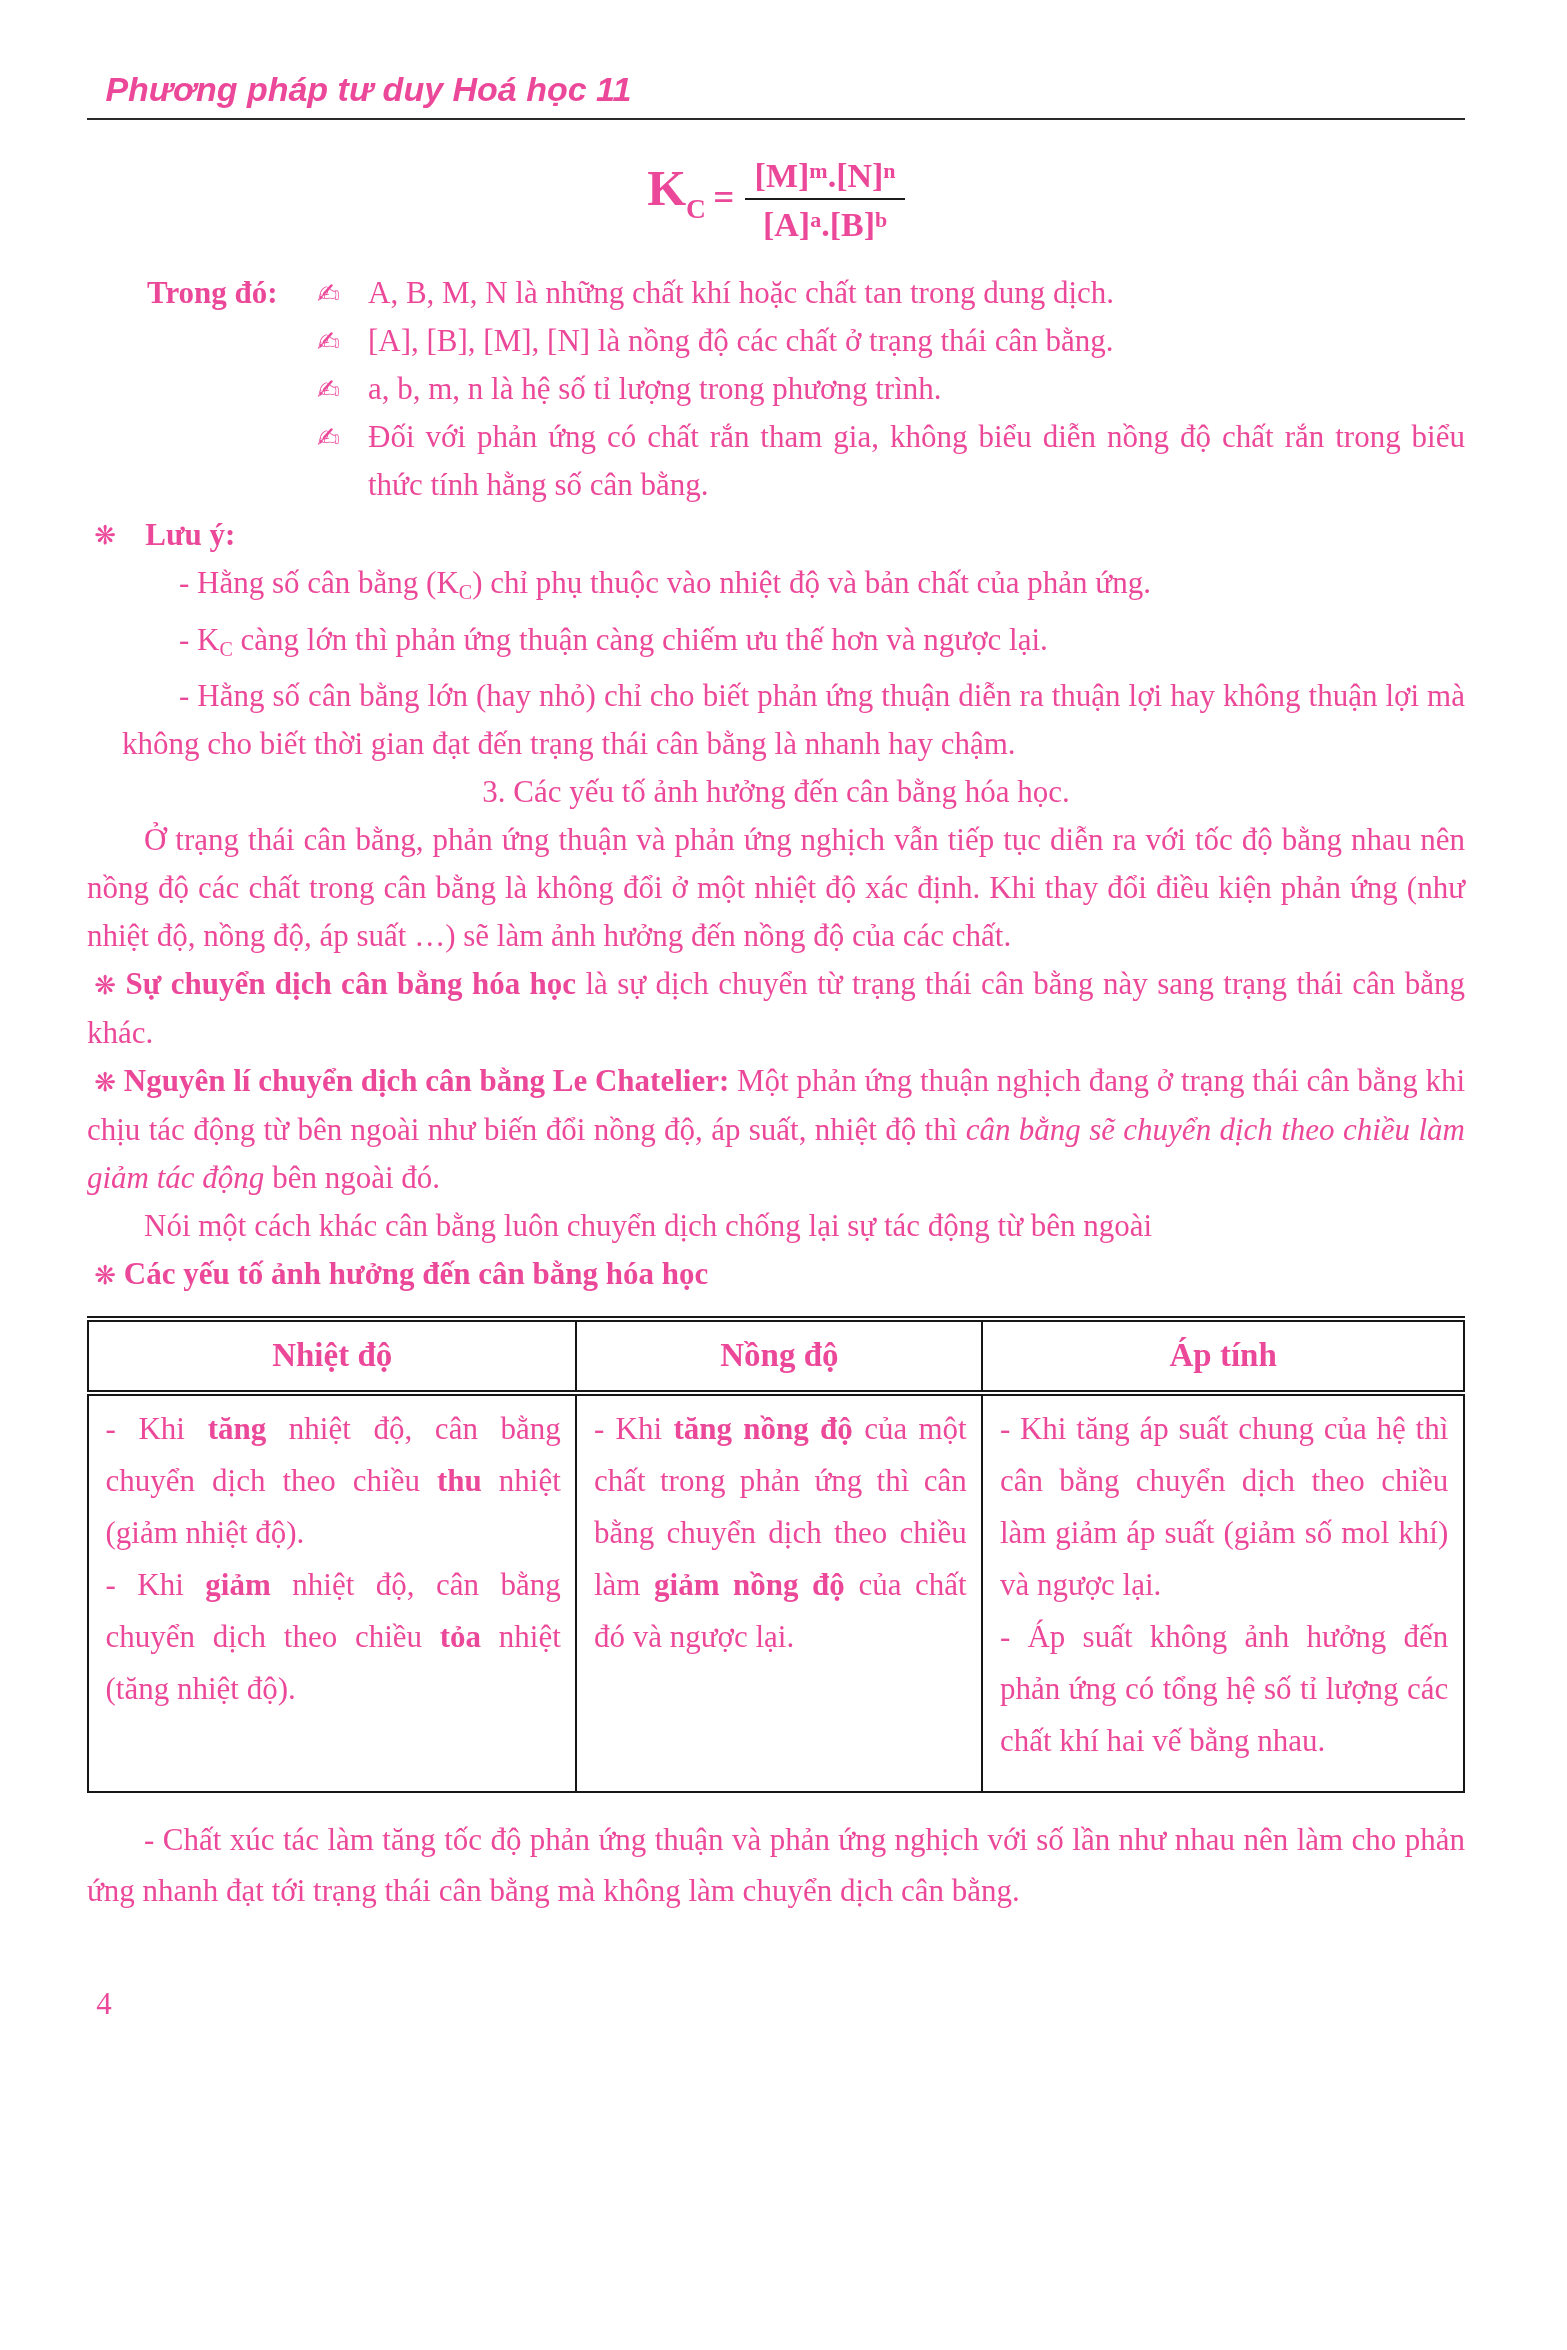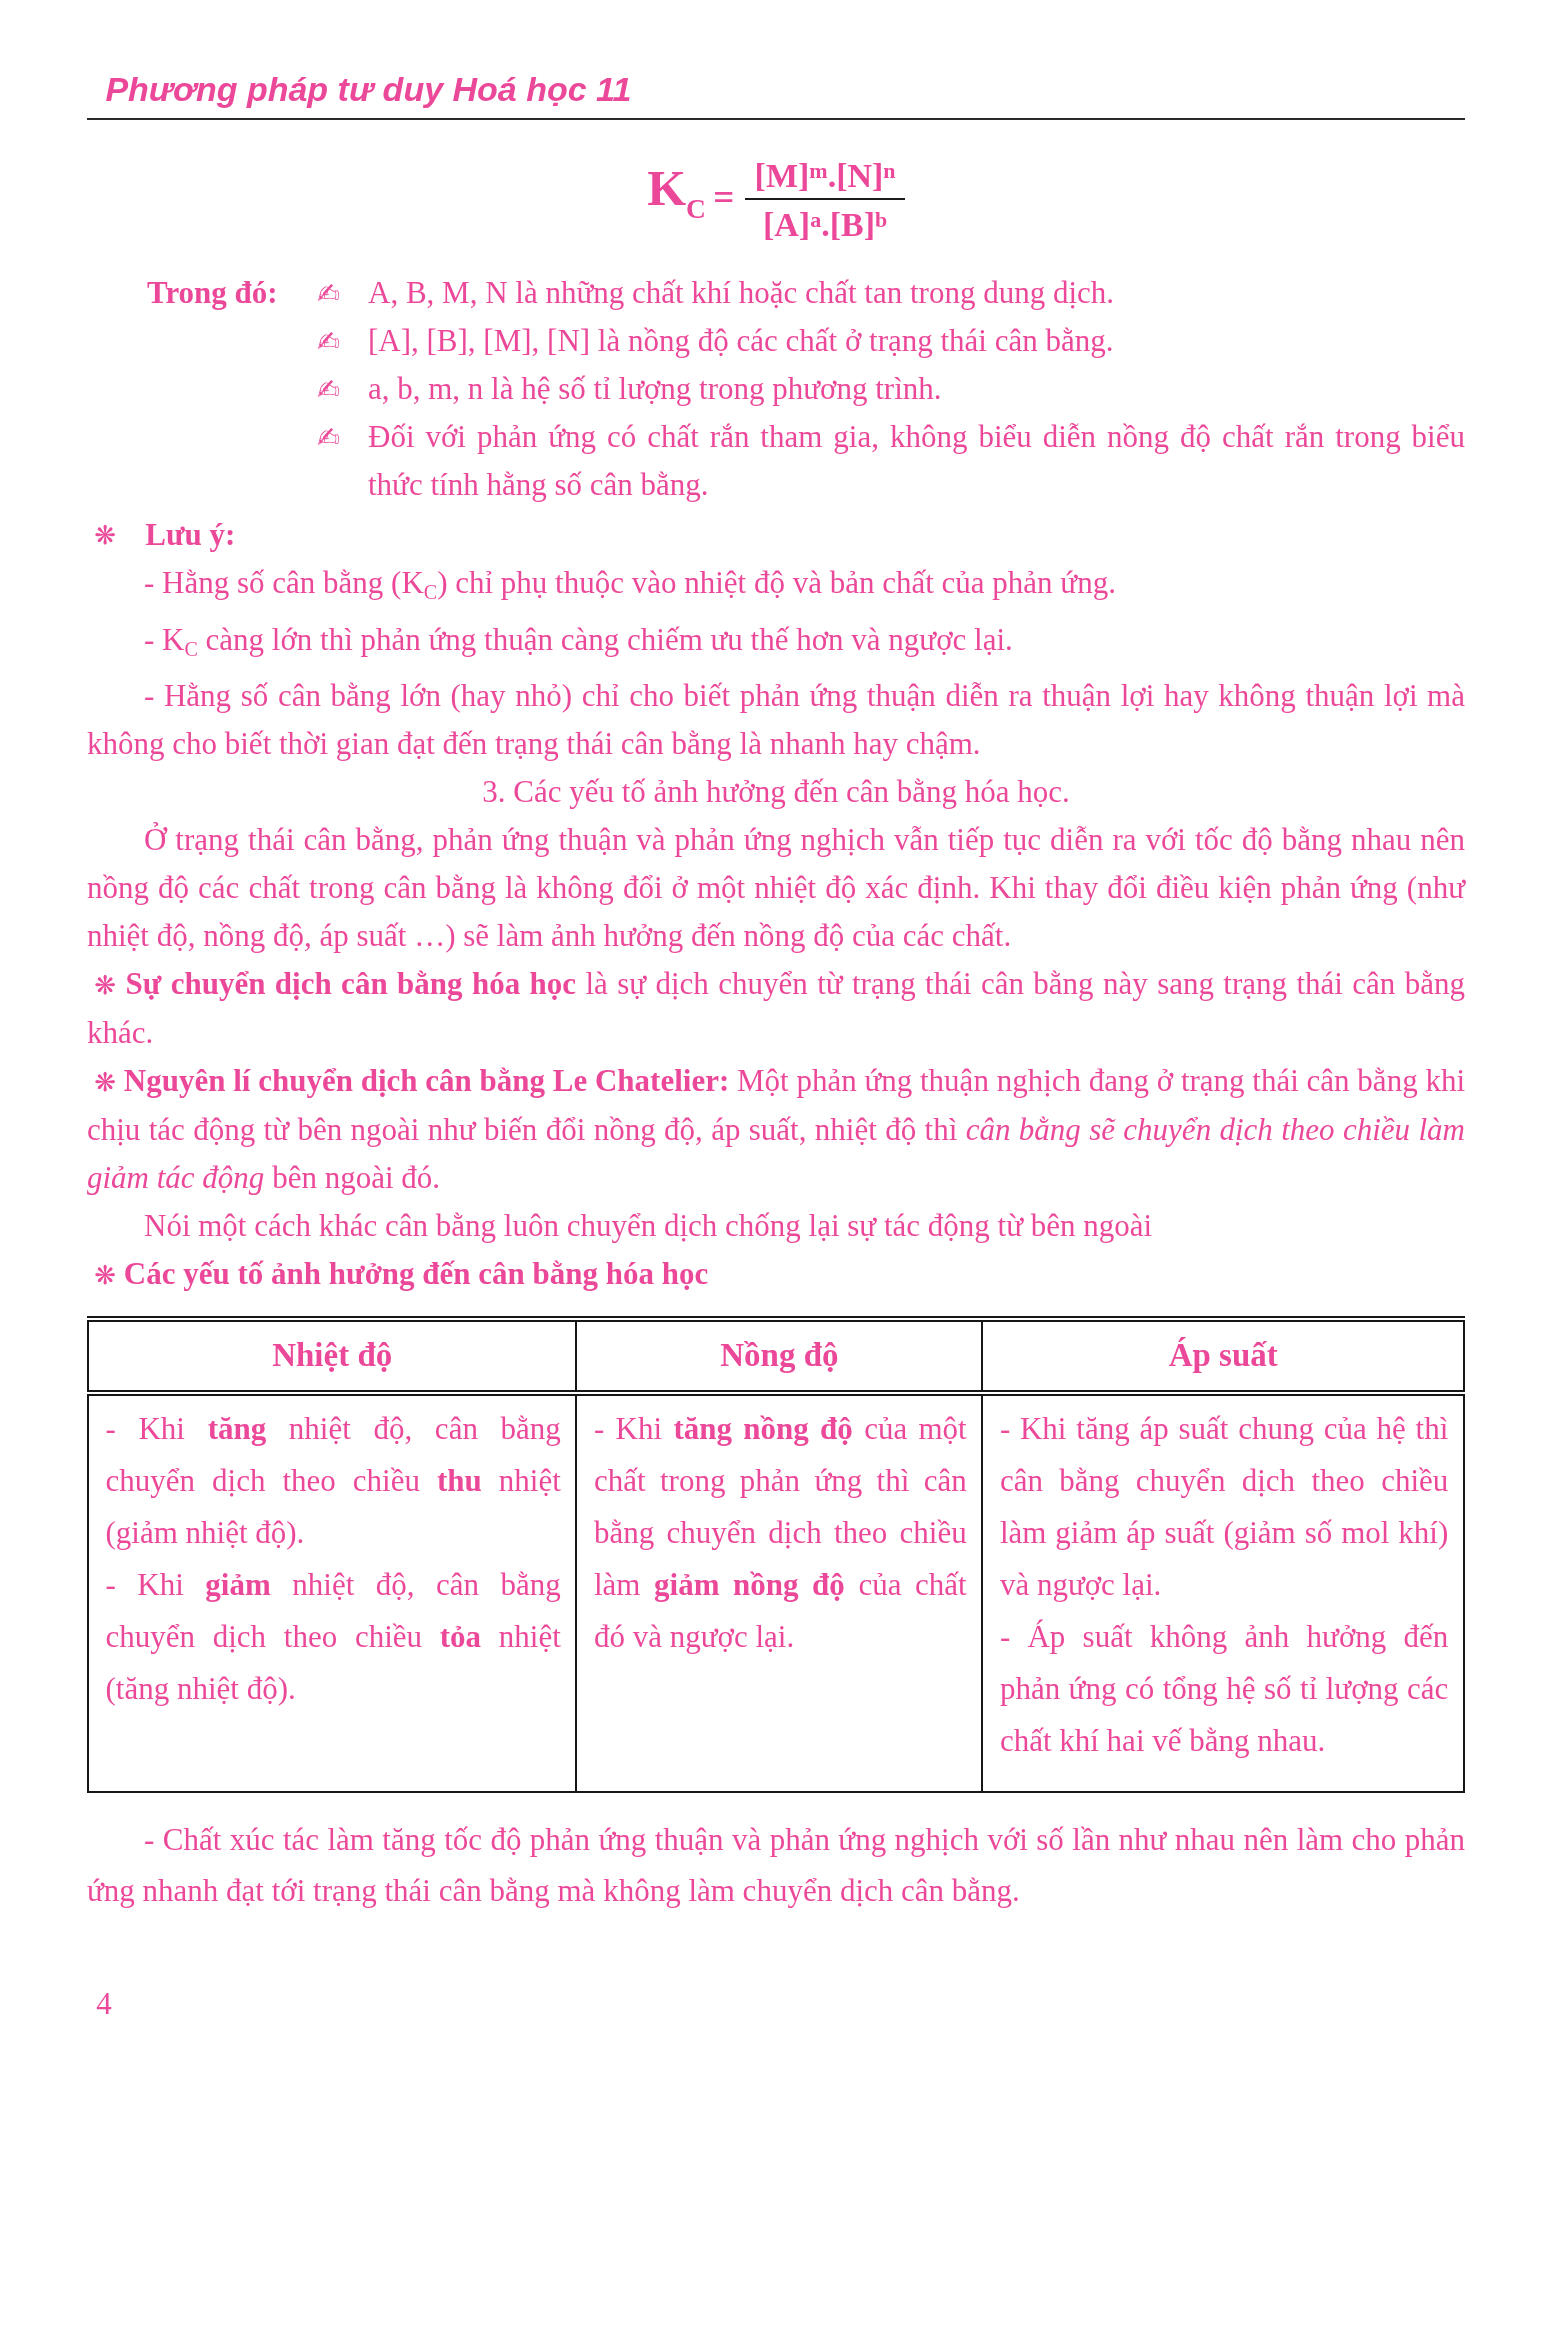--- a/index.html
+++ b/index.html
@@ -46,21 +46,21 @@
     font-family:"DejaVu Sans",sans-serif;
     font-size:27.5px;line-height:48px;
   }
   .td-text{flex:1;text-align:justify;}
   
   .star{font-family:"DejaVu Sans",sans-serif;font-size:26px;}
   .luuy-head{display:flex;align-items:flex-start;margin-top:1.8px;}
   .luuy-head .star{flex:0 0 51px;padding-left:7.3px;}
   .luuy-title{font-weight:bold;}
   p{margin:0;text-align:justify;}
-  .hang{text-indent:57px;}
+  .hang{text-indent:57px;margin-left:35px;}
   .indent{text-indent:57px;}
   .starpara{text-indent:7.3px;}
   .b{font-weight:bold;}
   .i{font-style:italic;}
   sub.small{font-size:20px;vertical-align:-5.5px;}
   .h3{font-weight:normal;text-align:center;}
   .factors{text-indent:7.3px;margin-bottom:16.5px;}
   
   table.factors-table{
     width:100%;
@@ -149,21 +149,21 @@
   <table class="factors-table">
     <colgroup>
         <col class="col1">
         <col class="col2">
         <col class="col3">
       </colgroup>
     <thead>
       <tr>
         <th>Nhiệt độ</th>
         <th>Nồng độ</th>
-        <th>Áp suất</th>
+        <th>Áp tính</th>
       </tr>
     </thead>
     <tbody>
       <tr>
         <td>
           <p><span>- Khi </span><span class="b">tăng</span><span> nhiệt độ, cân bằng chuyển dịch theo chiều </span><span class="b">thu</span><span> nhiệt (giảm nhiệt độ).</span></p>
           <p><span>- Khi </span><span class="b">giảm</span><span> nhiệt độ, cân bằng chuyển dịch theo chiều </span><span class="b">tỏa</span><span> nhiệt (tăng nhiệt độ).</span></p>
         </td>
         <td>
           <p><span>- Khi </span><span class="b">tăng nồng độ</span><span> của một chất trong phản ứng thì cân bằng chuyển dịch theo chiều làm </span><span class="b">giảm nồng độ</span><span> của chất đó và ngược lại.</span></p>

